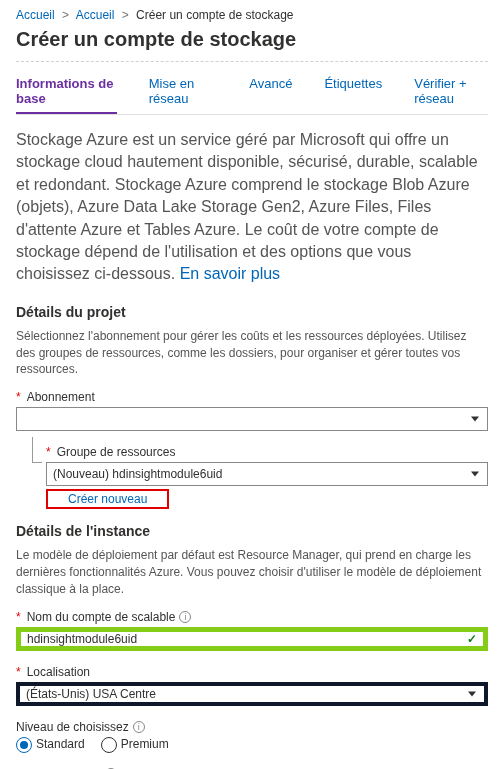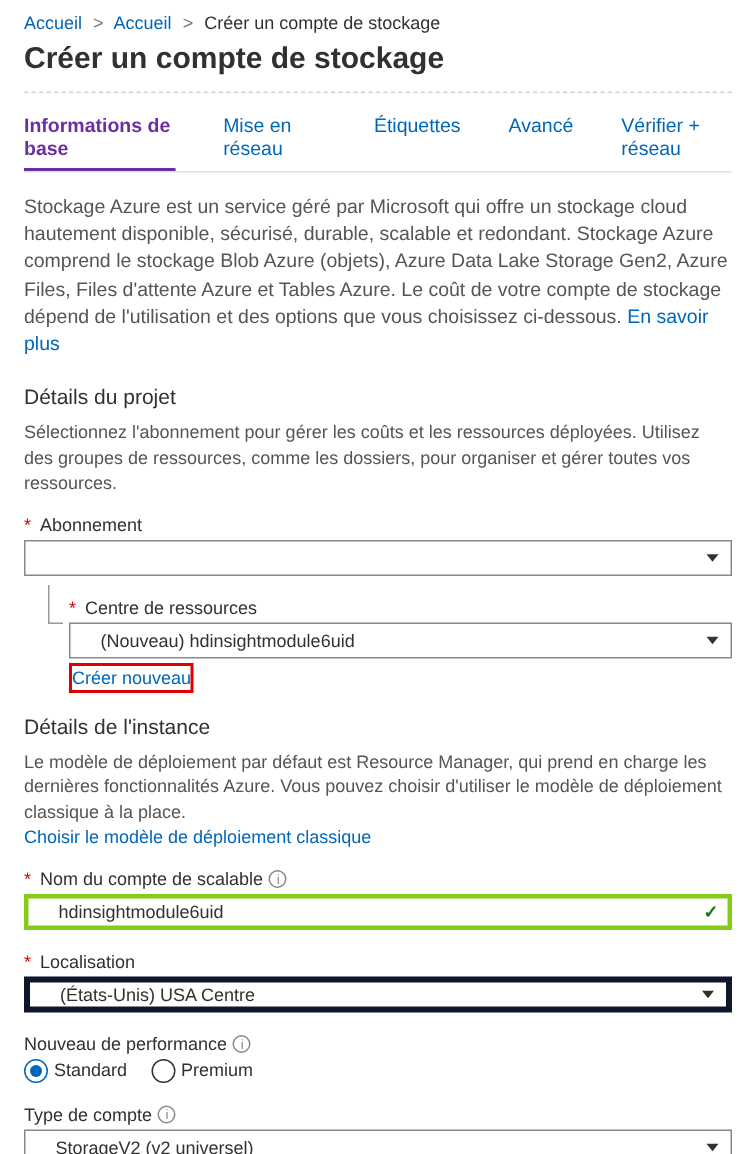--- a/index.html
+++ b/index.html
@@ -12,56 +12,56 @@
     padding: 8px 16px 16px 16px;
   }
   a { color: #0066b8; text-decoration: none; cursor: pointer; }
   .breadcrumb { font-size: 12px; margin-bottom: 6px; }
   .breadcrumb .sep { color: #777; margin: 0 4px; }
   h1 { font-size: 20px; font-weight: 600; margin-bottom: 10px; }
   .dashed-sep { border: none; border-top: 1px dashed #d0d0d0; margin-bottom: 14px; }
   .tabs { display: flex; gap: 32px; border-bottom: 1px solid #e0e0e0; margin-bottom: 14px; }
   .tab { padding-bottom: 6px; font-size: 13px; color: #0066b8; cursor: pointer; }
   .tab.active { color: #6b2fa0; border-bottom: 2px solid #6b2fa0; font-weight: 600; }
-  .intro { font-size: 13px; color: #555; line-height: 1.4; margin-bottom: 18px; }
-  h2 { font-size: 14px; font-weight: 400; margin-bottom: 8px; }
+  .intro { font-size: 16px; color: #555; line-height: 1.4; margin-bottom: 18px; }
+  h2 { font-size: 14px; font-weight: 700; margin-bottom: 8px; }
   .desc { font-size: 12px; color: #555; line-height: 1.4; margin-bottom: 12px; }
   .field { margin-bottom: 14px; }
   .inline-label { font-size: 12px; margin-bottom: 3px; display: flex; align-items: center; gap: 4px; }
   .req { color: #e00000; margin-right: 2px; }
   .select, .input {
     width: 100%; height: 24px; border: 1px solid #8a8886;
-    background: #fff; font-size: 12px; padding: 0 22px 0 20px;
+    background: #fff; font-size: 12px; padding: 0 22px 0 6px;
     position: relative; display: flex; align-items: center;
     cursor: pointer;
   }
   .select::after {
     content: ""; position: absolute; right: 8px; top: 50%;
     width: 0; height: 0; border-left: 4px solid transparent;
     border-right: 4px solid transparent; border-top: 5px solid #323130;
     transform: translateY(-50%);
   }
   .indent { margin-left: 30px; position: relative; }
   .tree-line {
     position: absolute; left: -14px; top: -8px; width: 10px; height: 26px;
     border-left: 1px solid #999; border-bottom: 1px solid #999;
   }
   .rg-select { width: 100%; }
   .create-new {
     border: 2px solid #e00000; display: inline-block;
-    padding: 1px 0; margin-top: 3px;
+    padding: 1px 20px; margin-top: 3px;
   }
   .create-new a { color: #0066b8; font-size: 12px; }
   .info-icon {
     display: inline-flex; width: 12px; height: 12px; border: 1px solid #888;
     border-radius: 50%; font-size: 9px; color: #888; align-items: center;
     justify-content: center; cursor: pointer;
   }
   .valid-input {
-    border: 3px solid #84cc16; position: relative;
+    border: 5px solid #84cc16; position: relative;
   }
   .check-icon {
     position: absolute; right: 6px; top: 50%; transform: translateY(-50%);
     color: #107c10; font-weight: bold;
   }
   .red-box { border: 4px solid #0f172a; }
   .radios { display: flex; gap: 16px; align-items: center; margin-top: 2px; }
   .radio-wrap { display: flex; align-items: flex-start; gap: 4px; font-size: 12px; cursor: pointer; }
   .radio {
     width: 16px; height: 16px; border: 1px solid #323130; border-radius: 50%;
@@ -83,22 +83,22 @@
   <span class="sep">&gt;</span>
   <span>Créer un compte de stockage</span>
 </div>
 
 <h1>Créer un compte de stockage</h1>
 <hr class="dashed-sep">
 
 <div class="tabs">
   <div class="tab active">Informations de base</div>
   <div class="tab">Mise en réseau</div>
+  <div class="tab">Avancé</div>
   <div class="tab">Étiquettes</div>
-  <div class="tab">Avancé</div>
   <div class="tab">Vérifier + réseau</div>
 </div>
 
 <p class="intro">
   <span>Stockage Azure est un service géré par Microsoft qui offre un stockage cloud hautement disponible, sécurisé, durable, scalable et redondant. Stockage Azure comprend le stockage Blob Azure (objets), Azure Data Lake Storage Gen2, Azure Files, Files d'attente Azure et Tables Azure. Le coût de votre compte de stockage dépend de l'utilisation et des options que vous choisissez ci-dessous. </span><a class="link-inline">En savoir plus</a>
 </p>
 
 <h2>Détails du projet</h2>
 <p class="desc">Sélectionnez l'abonnement pour gérer les coûts et les ressources déployées. Utilisez des groupes de ressources, comme les dossiers, pour organiser et gérer toutes vos ressources.</p>
 
@@ -109,34 +109,33 @@
     </div>
   <div class="select">
       <span></span>
     </div>
 </div>
 
 <div class="field indent">
   <div class="tree-line"></div>
   <div class="inline-label">
       <span class="req">*</span>
-      <span>Centre de ressources</span>
+      <span>Groupe de ressources</span>
     </div>
   <div class="select rg-select">
       <span>(Nouveau) hdinsightmodule6uid</span>
     </div>
   <div class="create-new">
     <a>Créer nouveau</a>
   </div>
 </div>
 
 <h2>Détails de l'instance</h2>
 <p class="desc">
   <span>Le modèle de déploiement par défaut est Resource Manager, qui prend en charge les dernières fonctionnalités Azure. Vous pouvez choisir d'utiliser le modèle de déploiement classique à la place.</span><br>
-  <a class="link-inline">Choisir le modèle de déploiement classique</a>
 </p>
 
 <div class="field">
   <div class="inline-label">
     <span class="req">*</span>
     <span>Nom du compte de scalable</span>
     <span class="info-icon">i</span>
   </div>
   <div class="input valid-input">
     <span>hdinsightmodule6uid</span>
@@ -149,21 +148,21 @@
     <span class="req">*</span>
     <span>Localisation</span>
   </div>
   <div class="select red-box">
       <span>(États-Unis) USA Centre</span>
     </div>
 </div>
 
 <div class="field">
   <div class="inline-label">
-    <span>Nouveau de performance</span>
+    <span>Niveau de choisissez</span>
     <span class="info-icon">i</span>
   </div>
   <div class="radios">
     <div class="radio-wrap">
       <span class="radio checked"></span>
       <span>Standard</span>
     </div>
     <div class="radio-wrap">
       <span class="radio"></span>
       <span>Premium</span>

